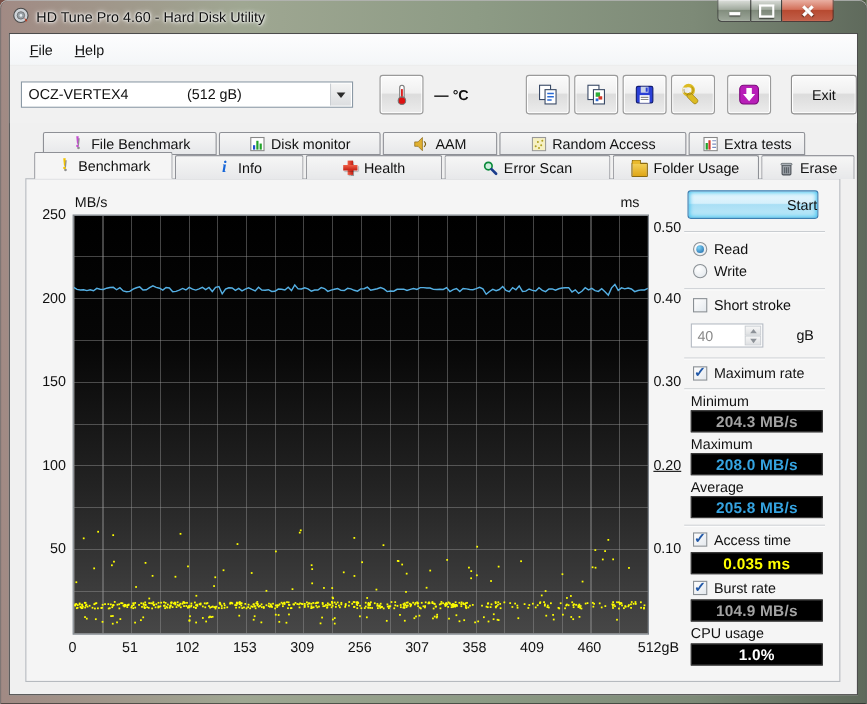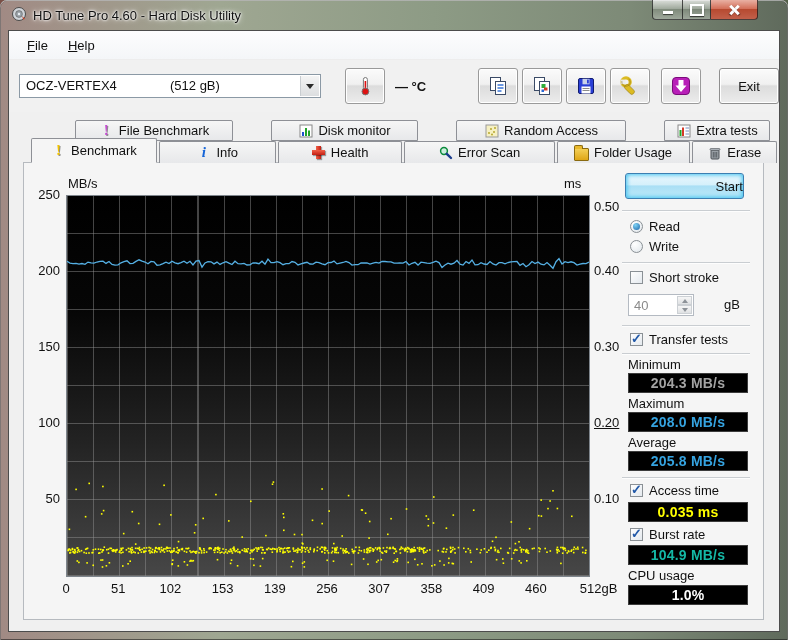--- a/index.html
+++ b/index.html
@@ -54,21 +54,21 @@
     background:linear-gradient(#fbfbfb,#f0f0f0 45%,#dcdcdc 50%,#ececec);
     box-shadow:inset 0 0 0 1px #fff;display:flex;align-items:center;justify-content:center;cursor:pointer;}
   
   .tabs{position:relative;z-index:3;margin-top:8px;}
   .tabrow{display:flex;}
   .tabrow1{margin-left:30px;height:21px;}
   .tabrow2{margin-left:22px;height:22px;text-align:center;}
   .tab{display:flex;align-items:center;justify-content:center;gap:5px;
     border:1px solid #8e9096;border-bottom:none;border-radius:2px 2px 0 0;margin-right:2px;
     background:linear-gradient(#f6f6f6,#e7e8ea);cursor:pointer;white-space:nowrap;box-sizing:border-box;}
-  .tabrow1 .tab{border-bottom:1px solid #8e9096;margin-left:36px;}
+  .tabrow1 .tab{border-bottom:1px solid #8e9096;}
   .tab.active{background:#f5f5f5;height:25px;margin-top:-3px;z-index:4;position:relative;border-bottom:1px solid #f5f5f5;}
   .ticon{display:inline-flex;width:15px;height:15px;align-items:center;justify-content:center;}
   
   .icon-bang::after{content:"!";font:bold 15px "Liberation Serif",serif;color:#f2c300;text-shadow:1px 1px 0 #8e8e8e;}
   .icon-bang-purple::after{content:"!";font:bold 15px "Liberation Serif",serif;color:#c44fd0;text-shadow:1px 1px 0 #8e8e8e;}
   .icon-info-i::after{content:"i";font:bold italic 15px "Liberation Serif",serif;color:#1565d8;}
   .icon-cross{position:relative;width:13px;height:13px;}
   .icon-cross::before{content:"";position:absolute;left:4px;top:0;width:5px;height:13px;background:linear-gradient(90deg,#f06048,#c41e12);box-shadow:1px 1px 1px rgba(0,0,0,.35);}
   .icon-cross::after{content:"";position:absolute;left:0;top:4px;width:13px;height:5px;background:linear-gradient(#f06048,#c41e12);box-shadow:1px 1px 1px rgba(0,0,0,.35);}
   .icon-folder{position:relative;width:15px;height:11px;background:linear-gradient(#f3cf56,#dfa616);border:1px solid #8a6a10;border-radius:1px;margin-top:3px;}
@@ -235,20 +235,29 @@
           <span class="ticon">
             <svg width="14" height="14" viewBox="0 0 14 14">
               <rect x="1" y="1" width="12" height="12" fill="#fff" stroke="#888"></rect>
               <rect x="3" y="8" width="2" height="4" fill="#2050d0"></rect>
               <rect x="6" y="4" width="2" height="8" fill="#22a32a"></rect>
               <rect x="9" y="6.5" width="2" height="5.5" fill="#22a32a"></rect>
             </svg>
           </span>
           <span>Disk monitor</span>
         </div>
+        <div class="tab" style="width:104px;">
+          <span class="ticon">
+            <svg width="14" height="14" viewBox="0 0 14 14">
+              <polygon points="1,5 4,5 8,1 8,13 4,9 1,9" fill="#e0b030" stroke="#806010" stroke-width=".6"></polygon>
+              <path d="M9.5 4.5 q2.8 2.5 0 5" fill="none" stroke="#806010" stroke-width="1.1"></path>
+            </svg>
+          </span>
+          <span>AAM</span>
+        </div>
         <div class="tab" style="width:170px;">
           <span class="ticon">
             <svg width="14" height="14" viewBox="0 0 14 14">
               <rect x="1" y="1" width="12" height="12" fill="#f6f0c2" stroke="#999"></rect>
               <circle cx="4" cy="9" r=".9" fill="#b0a020"></circle>
                 <circle cx="6" cy="5" r=".9" fill="#b0a020"></circle>
               <circle cx="9" cy="8" r=".9" fill="#b0a020"></circle>
                 <circle cx="10" cy="4" r=".9" fill="#b0a020"></circle>
               <circle cx="7" cy="10.5" r=".9" fill="#b0a020"></circle>
             </svg>
@@ -330,21 +339,21 @@
           <div class="ytick-r" style="left: 570px; top: 100px;">0.40</div>
           <div class="ytick-r" style="left: 570px; top: 176px;">0.30</div>
           <div class="ytick-r" style="left: 570px; top: 252px; text-decoration: underline;">0.20</div>
           <div class="ytick-r" style="left: 570px; top: 328px;">0.10</div>
         </div>
       <div id="xticks">
           <div class="xtick" style="left: 42px;">0</div>
           <div class="xtick" style="left: 94.2px;">51</div>
           <div class="xtick" style="left: 146.4px;">102</div>
           <div class="xtick" style="left: 198.6px;">153</div>
-          <div class="xtick" style="left: 250.8px;">139</div>
+          <div class="xtick" style="left: 250.8px;">309</div>
           <div class="xtick" style="left: 303px;">256</div>
           <div class="xtick" style="left: 355.2px;">307</div>
           <div class="xtick" style="left: 407.4px;">358</div>
           <div class="xtick" style="left: 459.6px;">409</div>
           <div class="xtick" style="left: 511.8px;">460</div>
           <div class="xtick last" style="left: 564px;">512gB</div>
         </div>
       <div class="plot" id="plot">
           <svg viewBox="0 0 522 380" preserveAspectRatio="none">
             <rect x="103.1" y="355.5" width="1.6" height="1.6" fill="#ffff00"></rect>
@@ -1050,38 +1059,38 @@
               </div>
             <div>
                 <span class="tri-dn-s"></span>
               </div>
           </span>
         </div>
         <div class="plabel" style="left:102px;top:134px;">gB</div>
         <div class="sep" style="top:162px;"></div>
         <div class="prow" style="top:169px;">
           <span class="cb checked"></span>
-          <span>Transfer tests</span>
+          <span>Maximum rate</span>
         </div>
         <div class="sep" style="top:190px;"></div>
         <div class="plabel" style="top:194px;">Minimum</div>
         <div class="vbox" style="top:210px;color:#a3a3a3;">204.3 MB/s</div>
         <div class="plabel" style="top:233px;">Maximum</div>
         <div class="vbox" style="top:249px;color:#35a3e0;">208.0 MB/s</div>
         <div class="plabel" style="top:272px;">Average</div>
         <div class="vbox" style="top:288px;color:#35a3e0;">205.8 MB/s</div>
         <div class="sep" style="top:314px;"></div>
         <div class="prow" style="top:320px;">
           <span class="cb checked"></span>
           <span>Access time</span>
         </div>
         <div class="vbox" style="top:339px;color:#ffff00;">0.035 ms</div>
         <div class="prow" style="top:364px;">
           <span class="cb checked"></span>
           <span>Burst rate</span>
         </div>
-        <div class="vbox" style="top:382px;color:#14b8a6;">104.9 MB/s</div>
+        <div class="vbox" style="top:382px;color:#a3a3a3;">104.9 MB/s</div>
         <div class="plabel" style="top:405px;">CPU usage</div>
         <div class="vbox" style="top:422px;color:#ffffff;">1.0%</div>
       </div>
     </div>
   </div>
 </div>
 
 </body></html>

